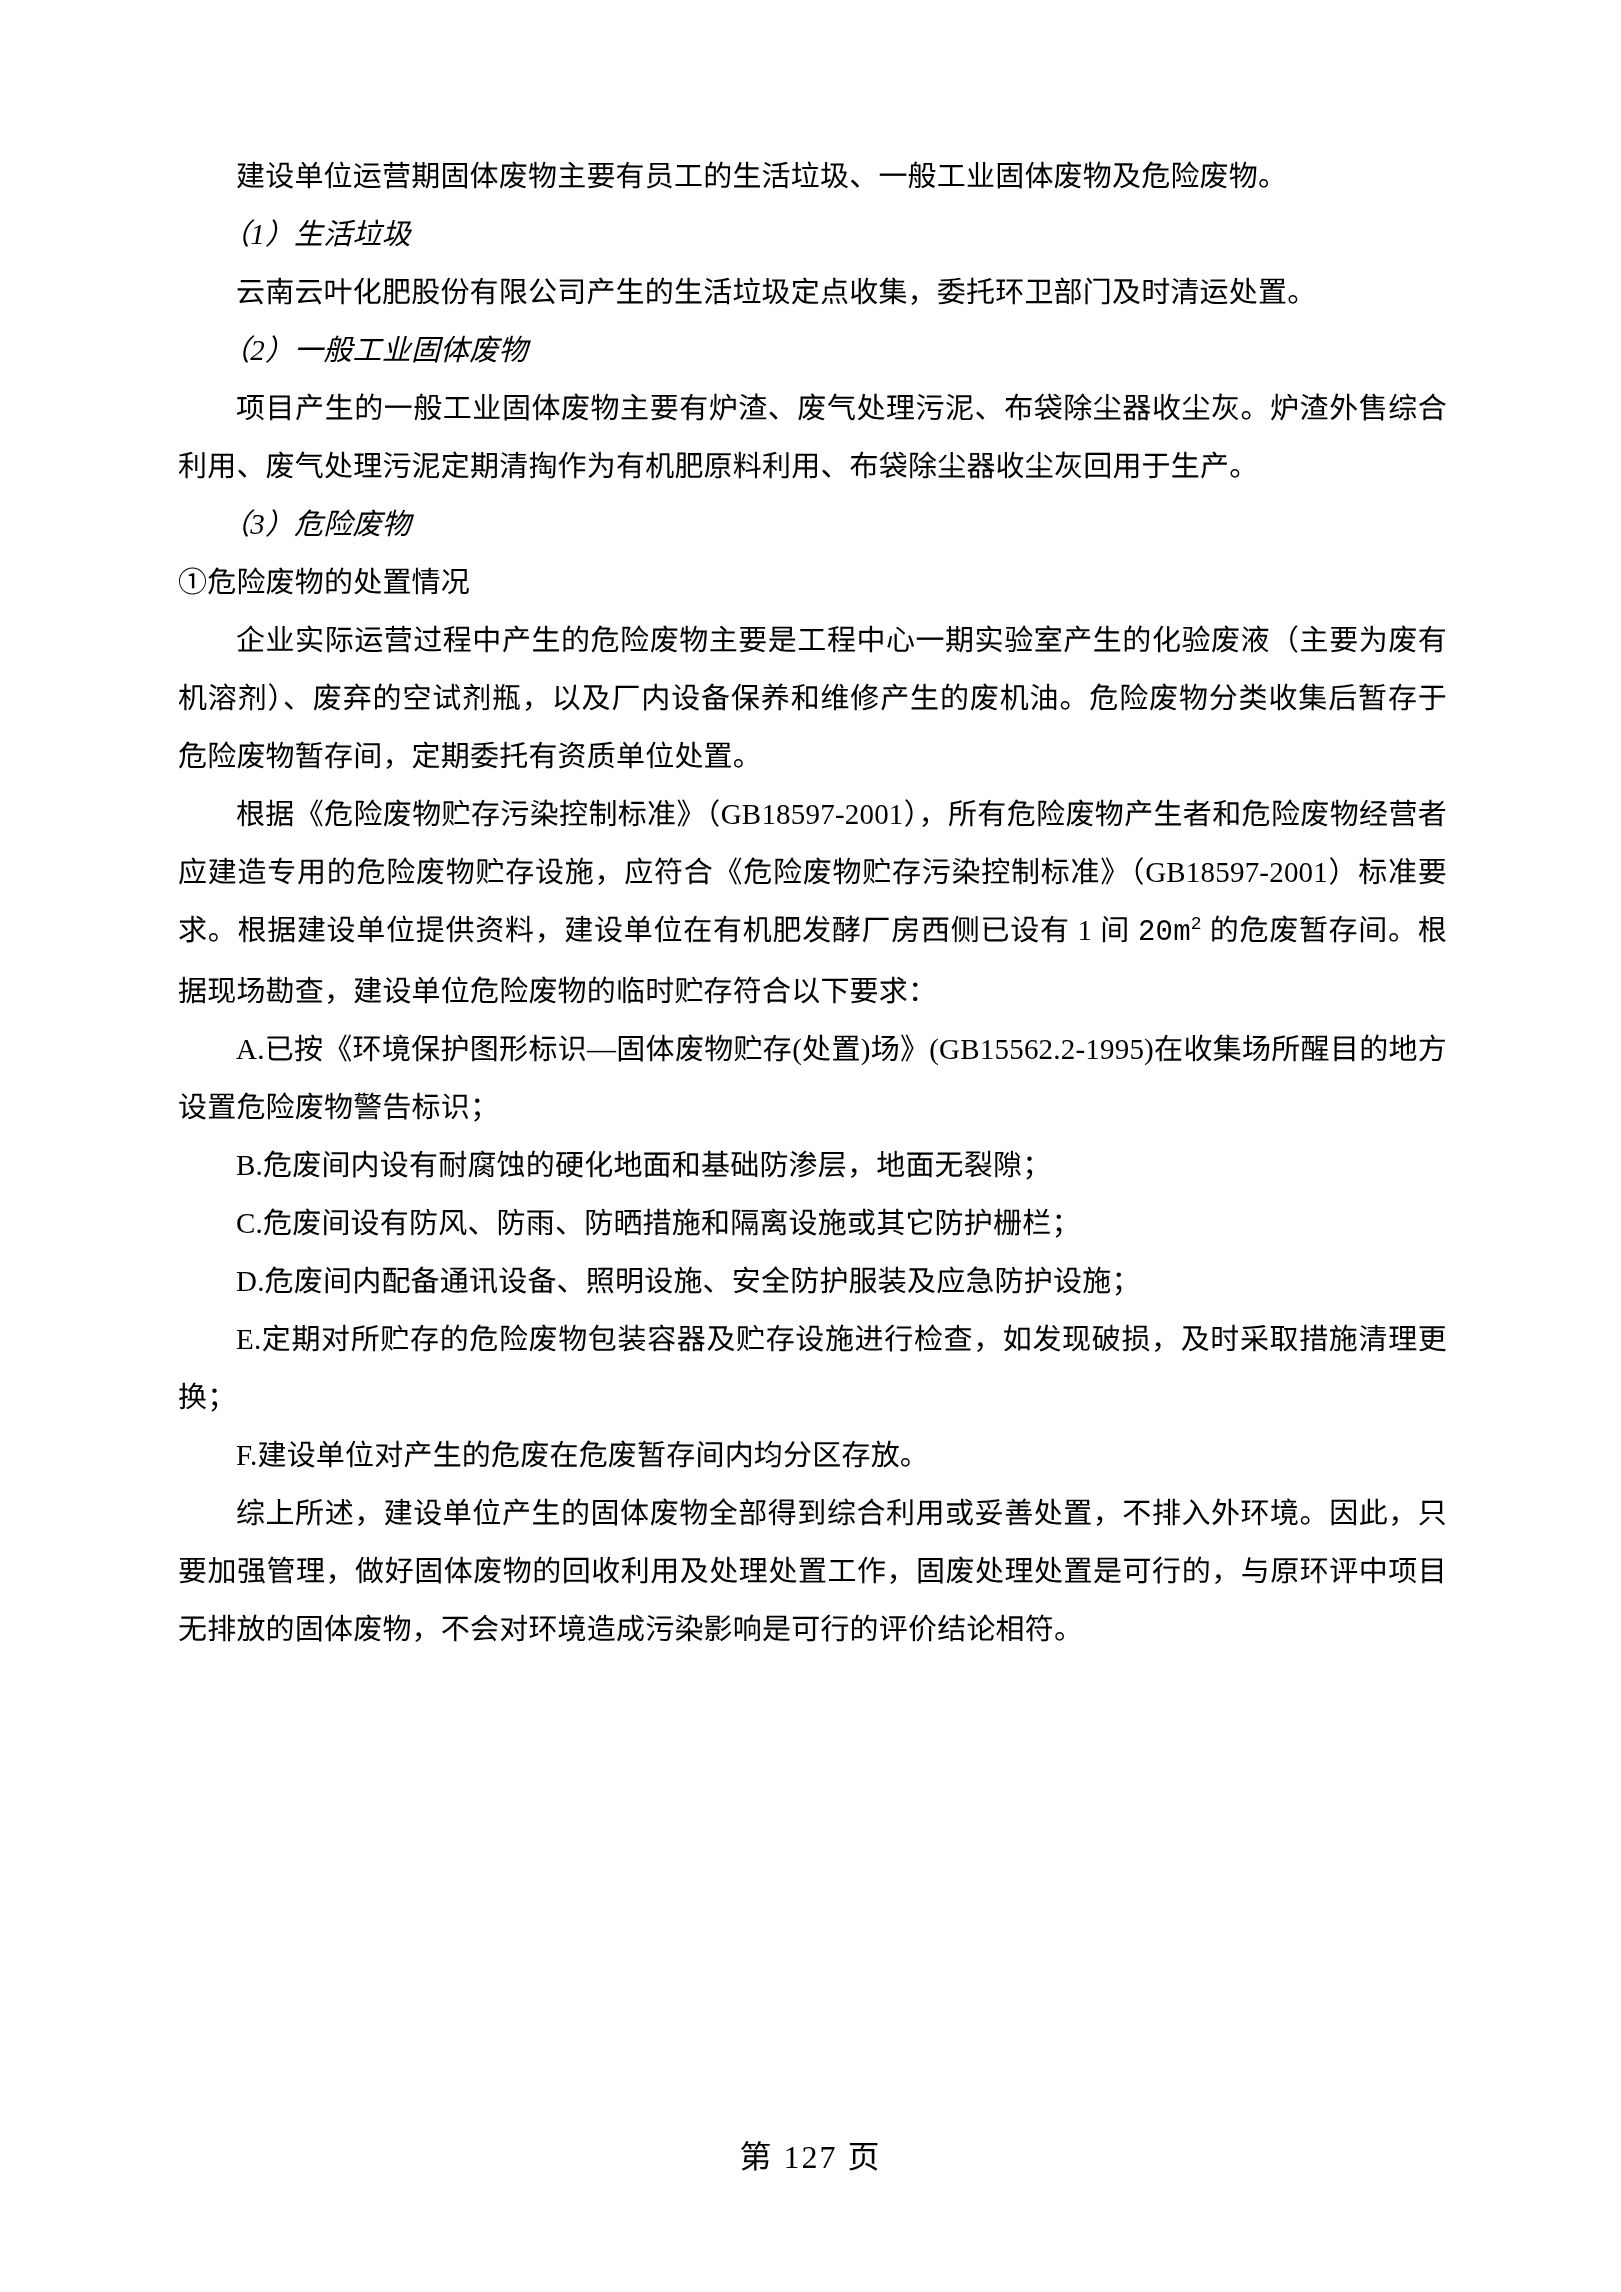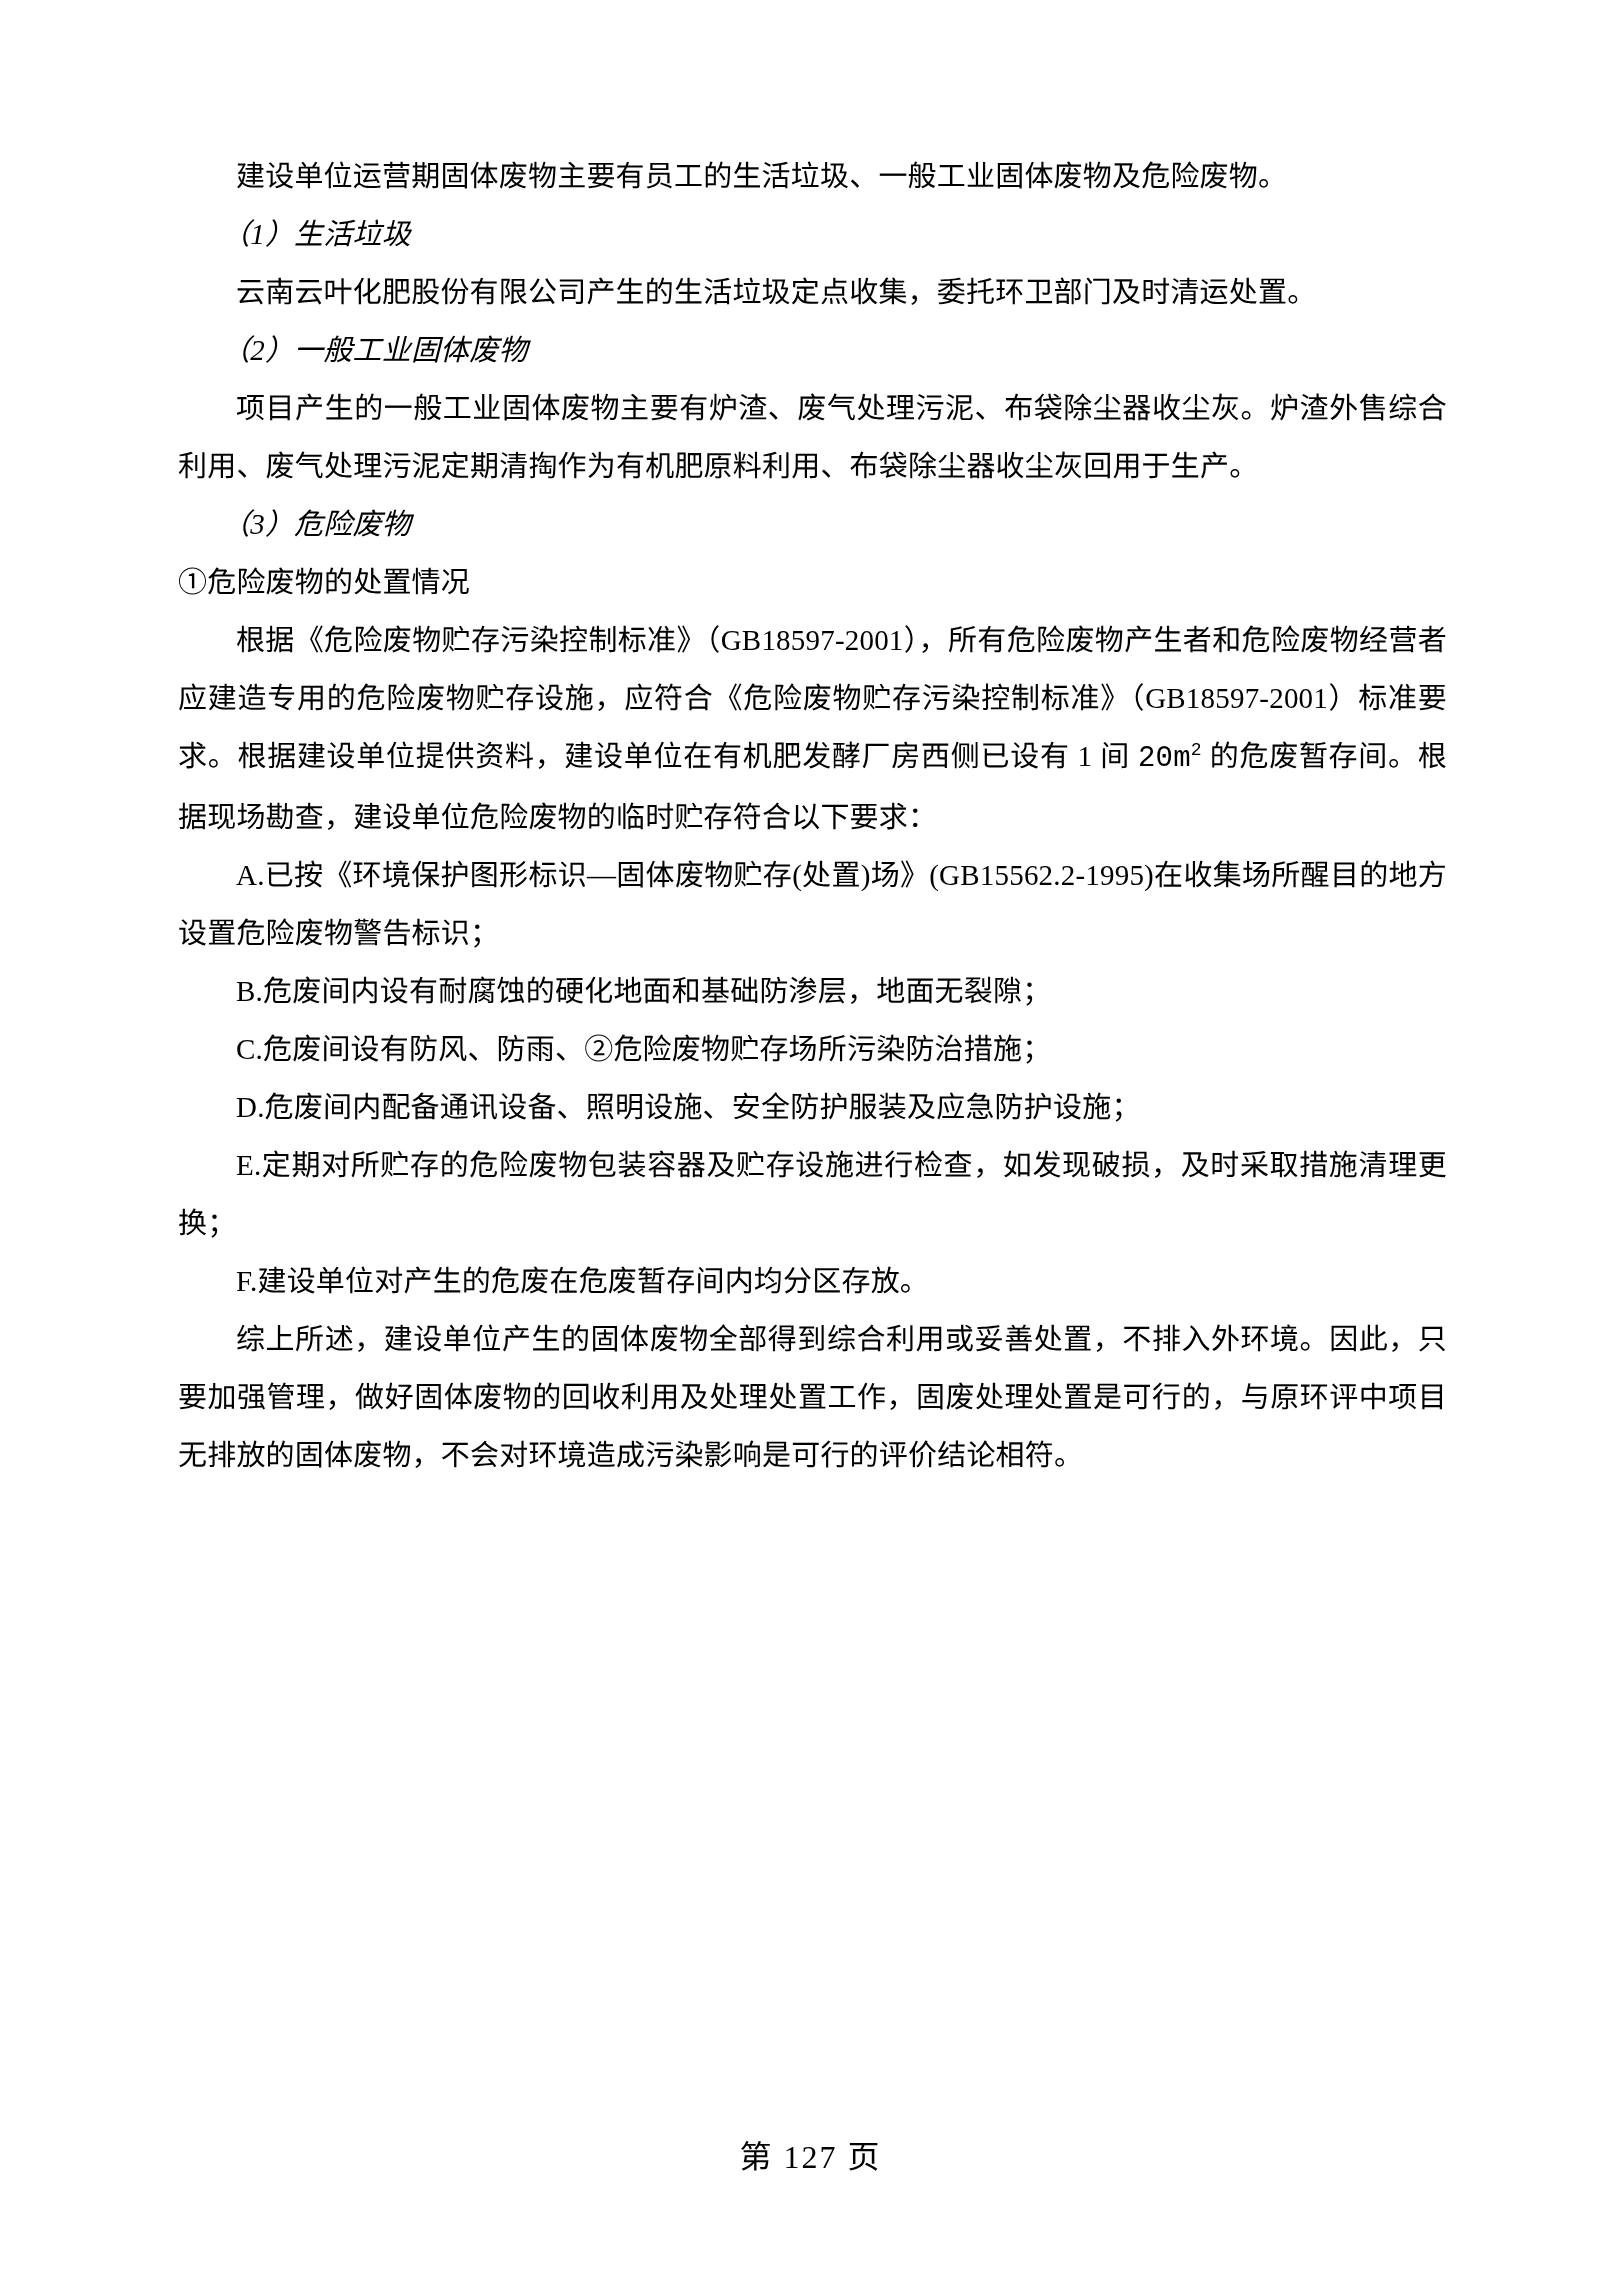--- a/index.html
+++ b/index.html
@@ -74,31 +74,32 @@
     <p class="p indent2">云南云叶化肥股份有限公司产生的生活垃圾定点收集，委托环卫部门及时清运处置。</p>
 
     <p class="p indent-paren">（2）一般工业固体废物</p>
 
     <p class="p indent2">项目产生的一般工业固体废物主要有炉渣、废气处理污泥、布袋除尘器收尘灰。炉渣外售综合利用、废气处理污泥定期清掏作为有机肥原料利用、布袋除尘器收尘灰回用于生产。</p>
 
     <p class="p indent-paren">（3）危险废物</p>
 
     <p class="p">①危险废物的处置情况</p>
 
+    <p class="p indent2">企业实际运营过程中产生的危险废物主要是工程中心一期实验室产生的化验废液（主要为废有机溶剂）、废弃的空试剂瓶，以及厂内设备保养和维修产生的废机油。危险废物分类收集后暂存于危险废物暂存间，定期委托有资质单位处置。</p>
 
 
     <p class="p indent2">
       <span>根据《危险废物贮存污染控制标准》（GB18597-2001），所有危险废物产生者和危险废物经营者应建造专用的危险废物贮存设施，应符合《危险废物贮存污染控制标准》（GB18597-2001）标准要求。根据建设单位提供资料，建设单位在有机肥发酵厂房西侧已设有 1 间 </span><span class="latin">20</span><span class="latin">m</span><sup class="latin">2</sup><span> 的危废暂存间。根据现场勘查，建设单位危险废物的临时贮存符合以下要求：</span>
     </p>
 
     <p class="p indent2">A.已按《环境保护图形标识—固体废物贮存(处置)场》(GB15562.2-1995)在收集场所醒目的地方设置危险废物警告标识；</p>
 
     <p class="p indent2">B.危废间内设有耐腐蚀的硬化地面和基础防渗层，地面无裂隙；</p>
 
-    <p class="p indent2">C.危废间设有防风、防雨、②危险废物贮存场所污染防治措施；</p>
+    <p class="p indent2">C.危废间设有防风、防雨、防晒措施和隔离设施或其它防护栅栏；</p>
 
     <p class="p indent2">D.危废间内配备通讯设备、照明设施、安全防护服装及应急防护设施；</p>
 
     <p class="p indent2">E.定期对所贮存的危险废物包装容器及贮存设施进行检查，如发现破损，及时采取措施清理更换；</p>
 
     <p class="p indent2">F.建设单位对产生的危废在危废暂存间内均分区存放。</p>
 
     <p class="p indent2">综上所述，建设单位产生的固体废物全部得到综合利用或妥善处置，不排入外环境。因此，只要加强管理，做好固体废物的回收利用及处理处置工作，固废处理处置是可行的，与原环评中项目无排放的固体废物，不会对环境造成污染影响是可行的评价结论相符。</p>
 
   </div>

